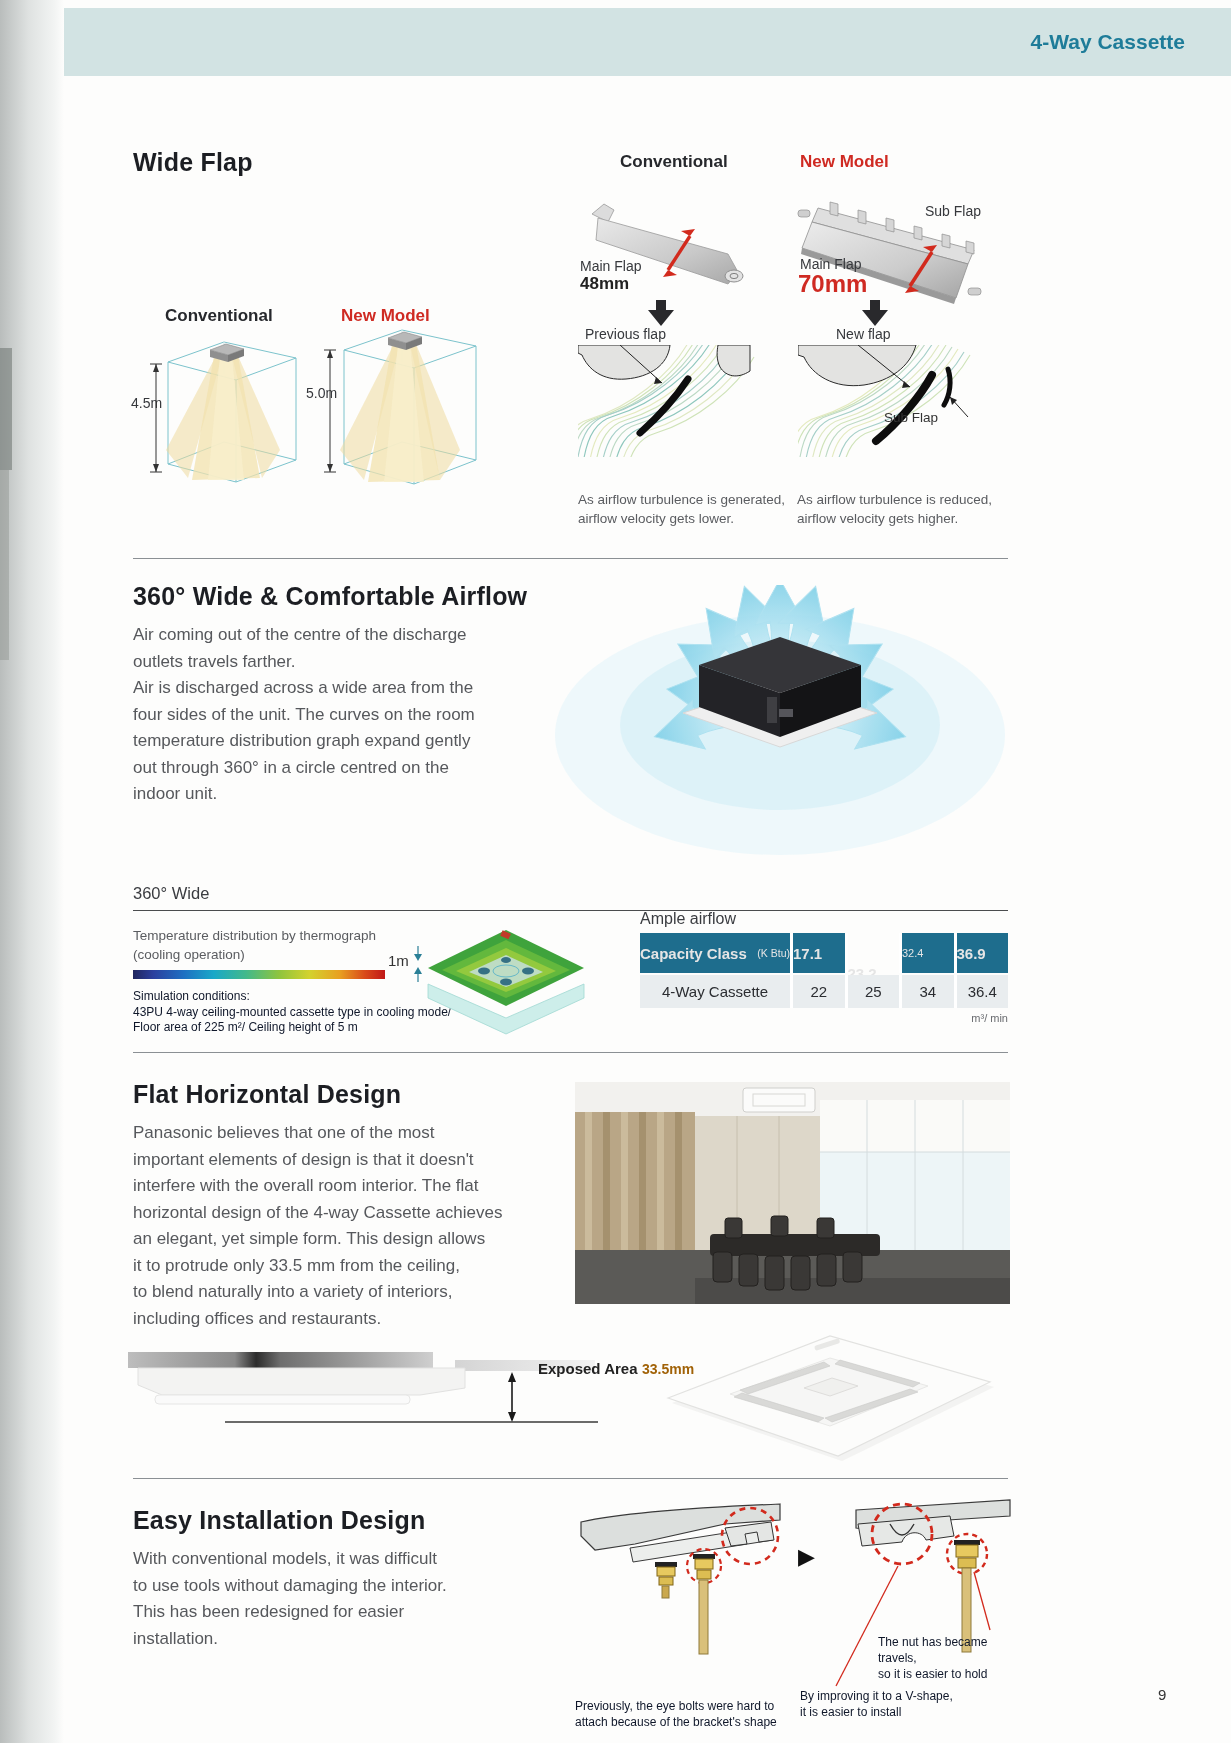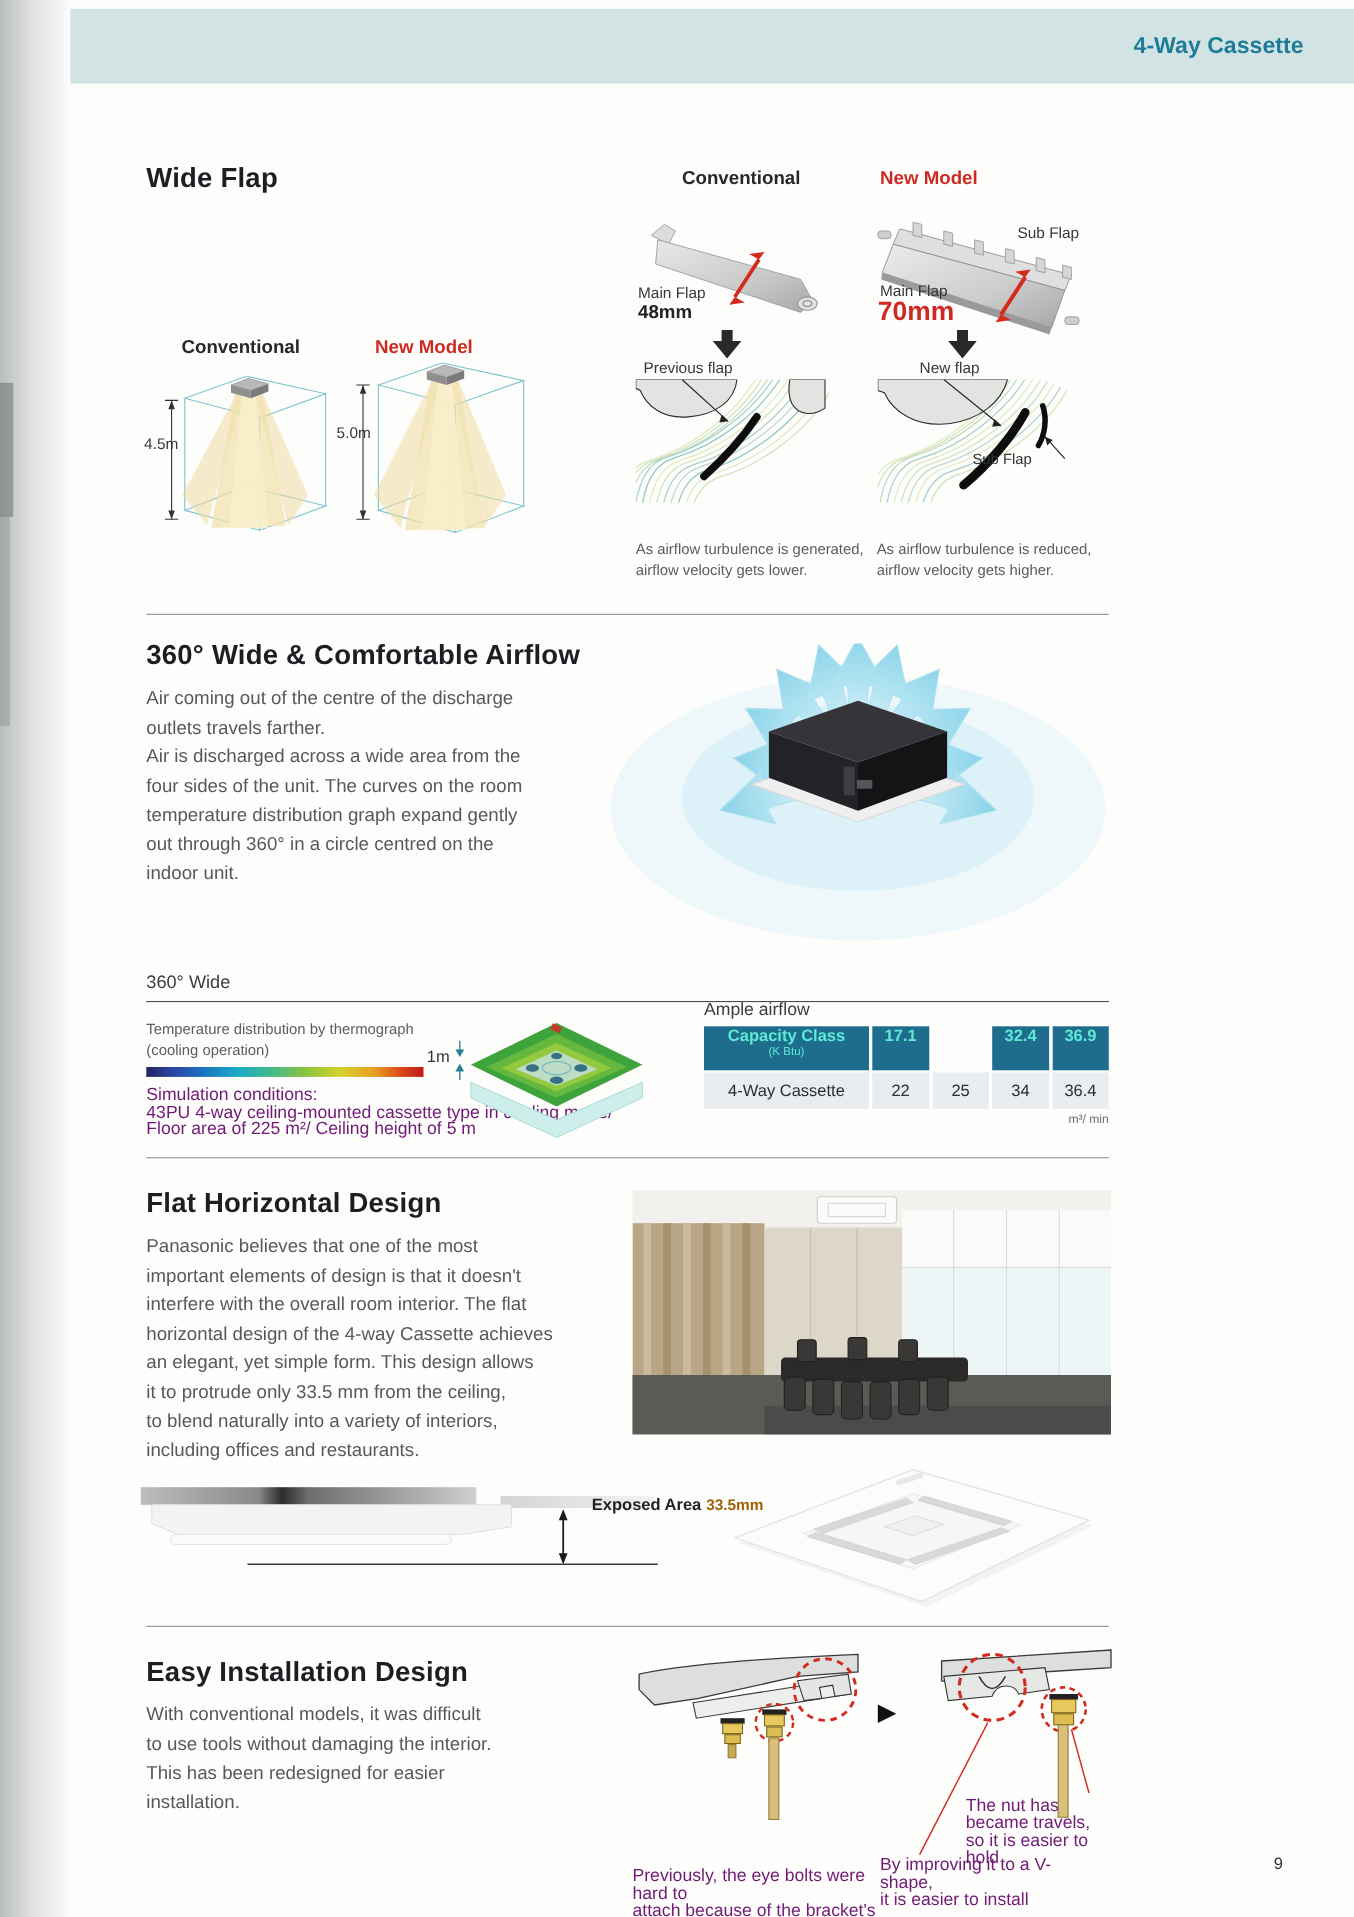--- a/index.html
+++ b/index.html
@@ -4,27 +4,27 @@
 <style>
   html,body{margin:0;padding:0;background:#e8e8e6;}
   #page{position:relative;width:1231px;height:1743px;background:#fdfdfc;font-family:"Liberation Sans",sans-serif;overflow:hidden;}
   .abs{position:absolute;}
   .pre{white-space:pre-line;}
   .body-text{font-size:17px;line-height:26.5px;color:#56585c;}
   .h1{font-size:25px;font-weight:700;color:#1c1e23;letter-spacing:.2px;}
   .sublabel{font-size:17px;font-weight:700;color:#26282c;}
   .red{color:#cf2a22;}
   .small{font-size:13.5px;line-height:19px;color:#5a5c60;}
-  .tiny{font-size:16px;line-height:16px;color:#701a75;}
+  .tiny{font-size:12px;line-height:16px;color:#0f172a;}
   .rule{height:1px;background:#8b9094;}
   .scan-strip{left:0;top:0;width:64px;height:1743px;background:linear-gradient(to right,#b9bdbc,#dfe2e1 45%,#f2f4f3 85%,#fdfdfc);}
   .downarrow{width:26px;height:26px;}
   .dim-label{font-size:14px;color:#36383c;}
   .tbl-gap{width:3px;background:#fff;}
-  .tbl-hcell{background:#1e6d8d;color:#5eead4;display:flex;flex-direction:column;align-items:center;justify-content:flex-start;}
+  .tbl-hcell{background:#1e6d8d;color:#e5e5e5;display:flex;flex-direction:row;align-items:center;justify-content:space-between;}
   .tbl-dcell{background:#e9edef;color:#2b2d31;display:flex;align-items:center;justify-content:center;font-size:15px;}
 </style>
 </head>
 <body>
 
 <div id="page">
 
   <div class="abs scan-strip"></div>
   <div class="abs" style="left:0;top:348;width:12px;height:122px;background:#6b7270;opacity:.55;top:348px;"></div>
   <div class="abs" style="left:0;top:470px;width:9px;height:190px;background:#8d938f;opacity:.45;"></div>
@@ -278,21 +278,21 @@
     <div style="display:flex;height:40px;">
       <div class="tbl-hcell" style="width:150px;">
         <span style="font-size:15px;font-weight:700;">Capacity Class</span>
         <span style="font-size:10.5px;">(K Btu)</span>
       </div>
       <div class="tbl-gap"></div>
       <div class="tbl-hcell" style="flex:1;font-size:15px;font-weight:700;">17.1</div>
       <div class="tbl-gap"></div>
       <div class="tbl-hcell" style="flex:1;font-size:15px;font-weight:700;margin-top:40px;">23.2</div>
       <div class="tbl-gap"></div>
-      <div class="tbl-hcell" style="flex:1;font-size:15px;font-weight:700;">32.4</div>
+      <div class="tbl-hcell" style="flex:1;font-size:11px;font-weight:400;">32.4</div>
       <div class="tbl-gap"></div>
       <div class="tbl-hcell" style="flex:1;font-size:15px;font-weight:700;">36.9</div>
     </div>
     <div style="display:flex;height:33px;margin-top:2px;">
       <div class="tbl-dcell" style="width:150px;">4-Way Cassette</div>
       <div class="tbl-gap"></div>
       <div class="tbl-dcell" style="flex:1;">22</div>
       <div class="tbl-gap"></div>
       <div class="tbl-dcell" style="flex:1;">25</div>
       <div class="tbl-gap"></div>

